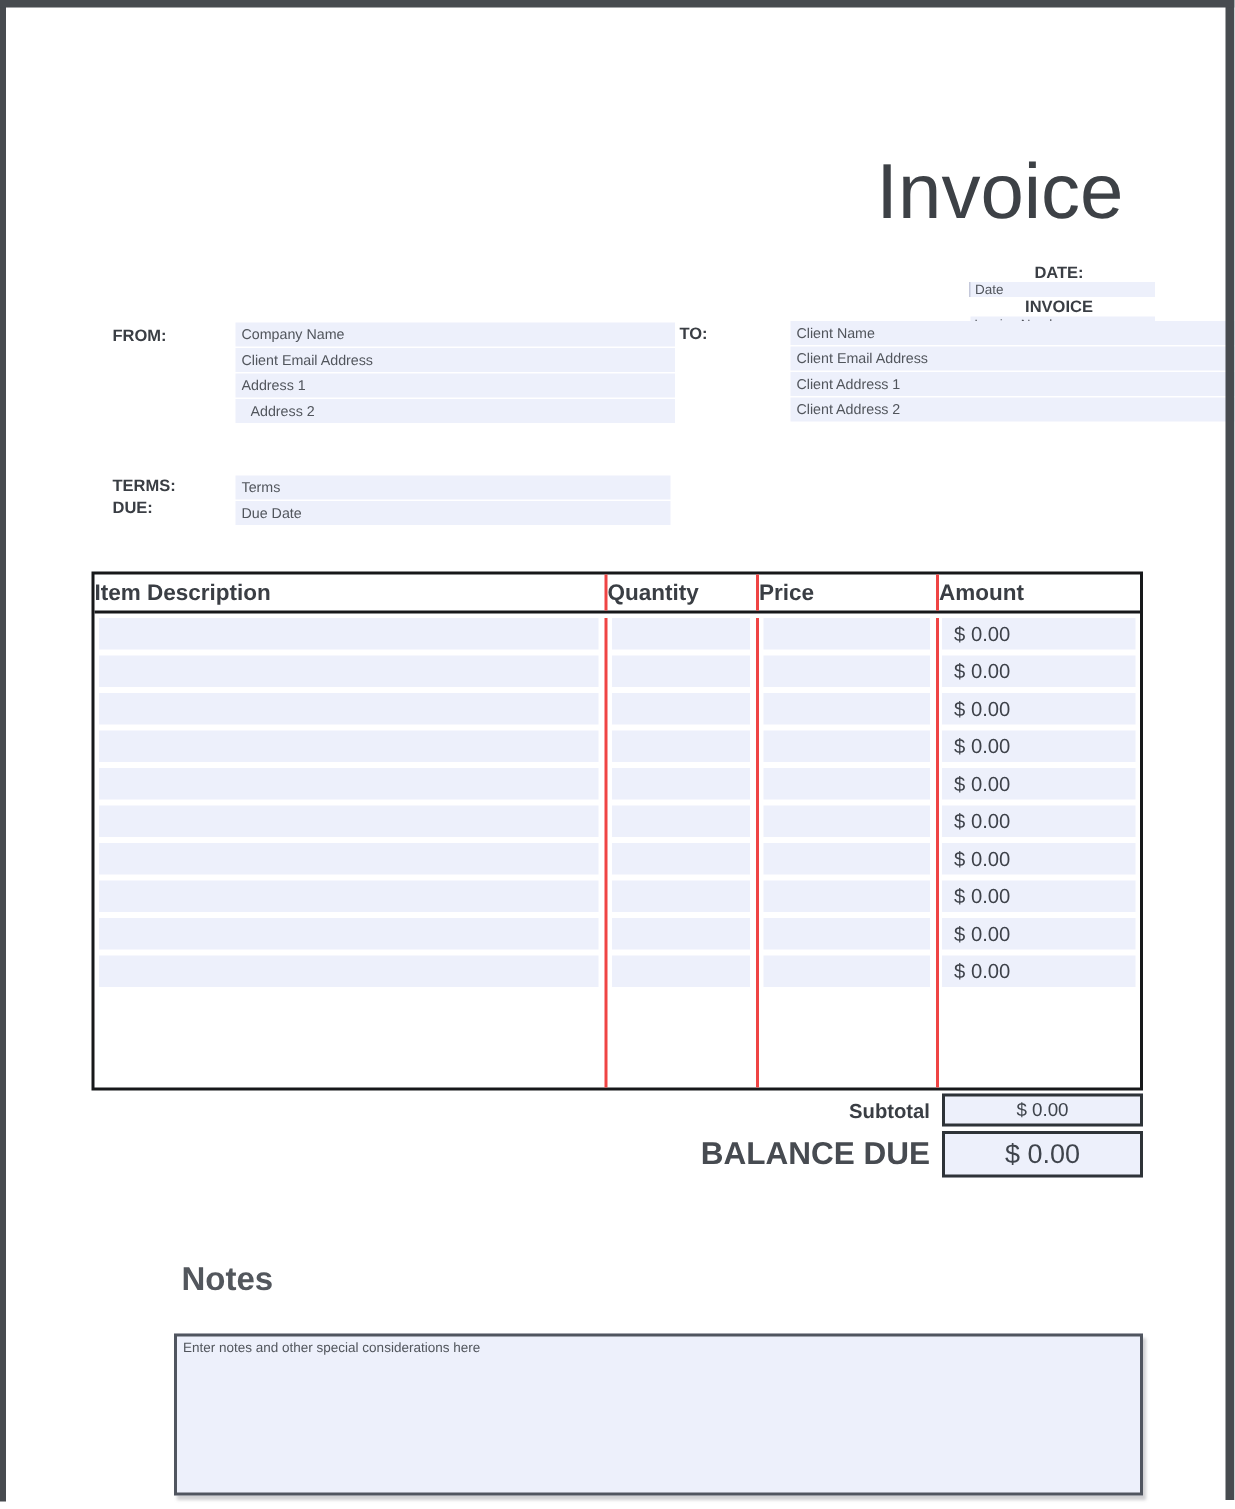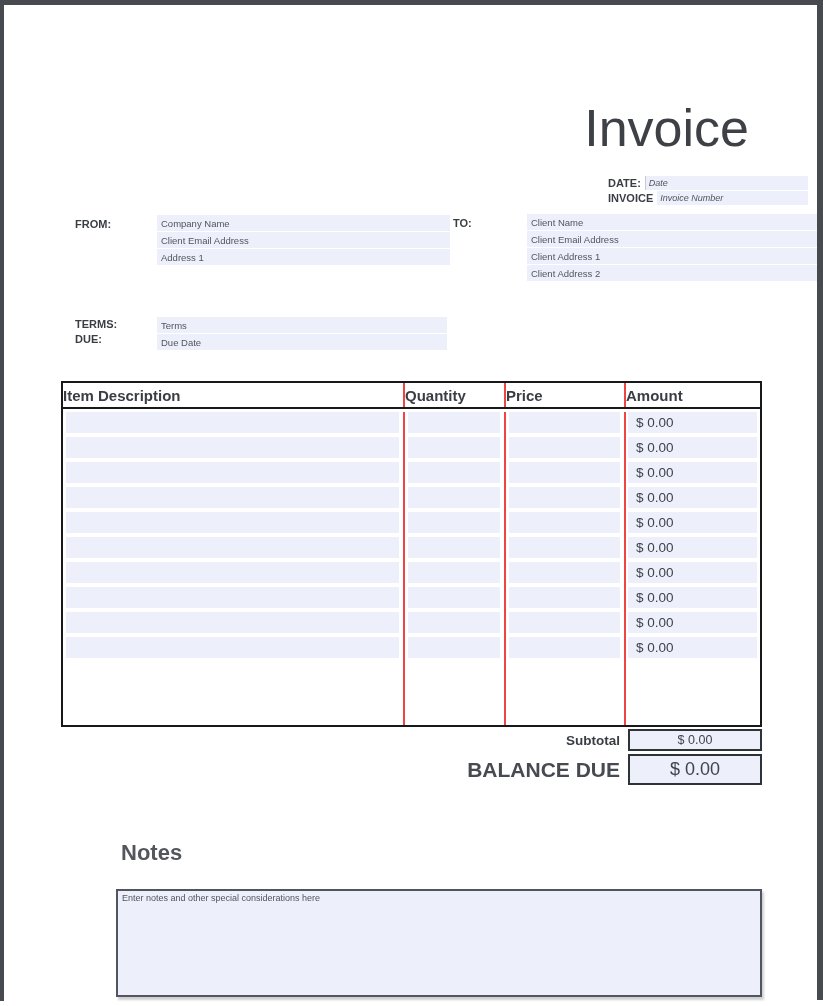--- a/index.html
+++ b/index.html
@@ -19,29 +19,29 @@
 
   
   .invoice-title {
     position: absolute; top: 102px; right: 74px;
     font-size: 52px; font-weight: 400; color: #3d4146;
     letter-spacing: 0px; line-height: 1;
   }
 
   
   .meta-block { position: absolute; top: 176px; left: 608px; width: 200px; }
-  .meta-row { display: flex; align-items: center; margin-bottom: 1px; }
+  .meta-row { display: flex; align-items: center; margin-bottom: 1px; flex-direction: column; }
   .meta-label {
     font-size: 11px; font-weight: bold; color: #3a3e44;
     margin-right: 4px; white-space: nowrap;
   }
   .meta-input {
     flex: 1; height: 14px; border: none; outline: none;
     background: #edf0fb; color: #51555c; font-size: 9px;
-    font-family: "Liberation Sans", sans-serif; padding: 0 3px; min-width: 0; font-style: italic;
+    font-family: "Liberation Sans", sans-serif; padding: 0 3px; min-width: 0;
   }
   .meta-input.date { border-left: 1px solid #c4c8da; }
 
   
   .block-label {
     position: absolute; font-size: 11px; font-weight: bold; color: #3a3e44;
   }
   .from-label  { top: 218px; left: 75px; }
   .to-label    { top: 217px; left: 453px; }
   .terms-label { top: 318px; left: 75px; }
@@ -135,20 +135,21 @@
     <span class="meta-label">INVOICE</span>
     <input class="meta-input" type="text" placeholder="Invoice Number" style="">
   </div>
 </div>
 
 <div class="block-label from-label">FROM:</div>
 <div class="fields-stack from-fields">
   <input class="field-input" type="text" placeholder="Company Name" style="">
   <input class="field-input" type="text" placeholder="Client Email Address" style="">
   <input class="field-input" type="text" placeholder="Address 1" style="">
+  <input class="field-input" type="text" placeholder="Address 2" style="">
 </div>
 
 <div class="block-label to-label">TO:</div>
 <div class="fields-stack to-fields">
   <input class="field-input" type="text" placeholder="Client Name" style="">
   <input class="field-input" type="text" placeholder="Client Email Address" style="">
   <input class="field-input" type="text" placeholder="Client Address 1" style="">
   <input class="field-input" type="text" placeholder="Client Address 2" style="">
 </div>
 

